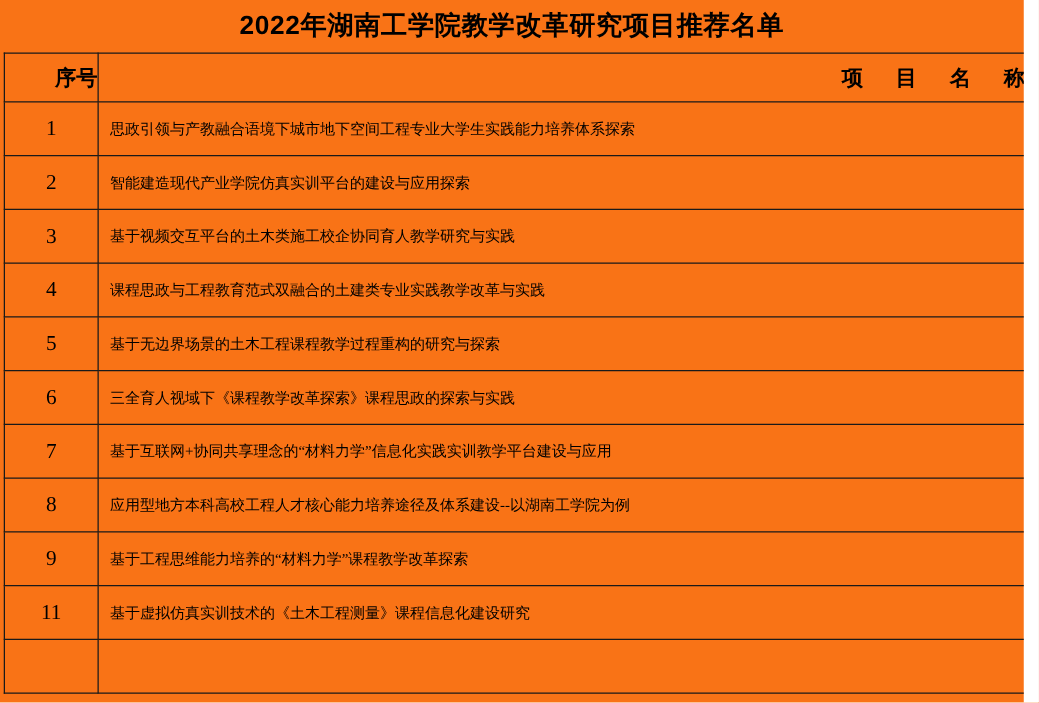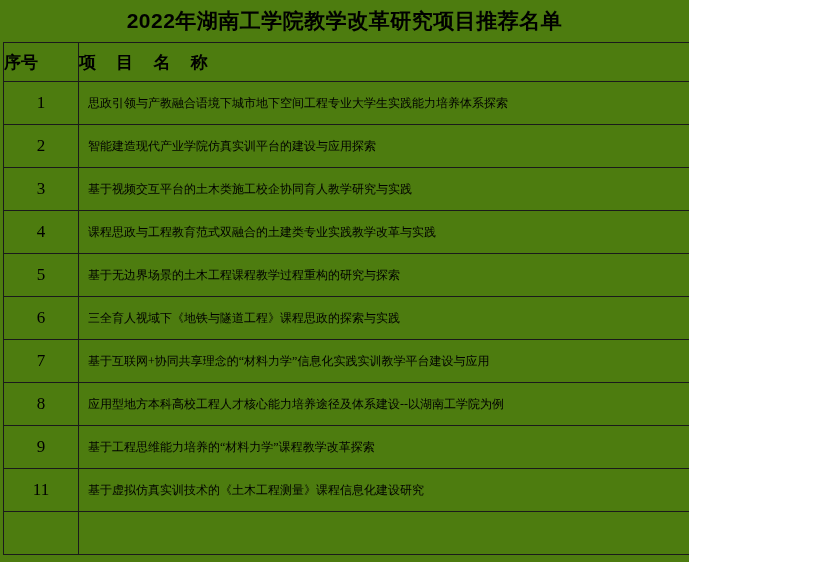--- a/index.html
+++ b/index.html
@@ -5,24 +5,24 @@
   * { margin: 0; padding: 0; box-sizing: border-box; }
   html, body {
     width: 831px;
     height: 562px;
     overflow: hidden;
     background: #ffffff;
     font-family: "Liberation Serif", "DejaVu Serif", serif;
     color: #000000;
   }
   .page {
-    width: 689px;
+    width: 819px;
     height: 562px;
     overflow: hidden;
-    background: #4d7c0f;
+    background: #f97316;
     position: relative;
   }
   .doc-title {
     text-align: center;
     font-family: "Liberation Sans", "DejaVu Sans", sans-serif;
     font-weight: bold;
     font-size: 21px;
     line-height: 26px;
     padding-top: 8px;
     letter-spacing: 0.5px;
@@ -38,22 +38,22 @@
     border: 1px solid #1a1a1a;
     vertical-align: middle;
     overflow: hidden;
   }
   col.c-no   { width: 75px; }
   col.c-name { width: 744px; }
   tr.header-row th {
     height: 39px;
     font-size: 17px;
     font-weight: bold;
-    text-align: left;
-    font-family: Liberation Serif, serif;
+    text-align: right;
+    font-family: Liberation Mono, monospace;
   }
   tr.header-row th.name-h {
     letter-spacing: 2px;
     word-spacing: 12px;
     margin-top: 20px;
   }
   tr.data-row td {
     height: 43px;
   }
   td.no-cell {
@@ -104,21 +104,21 @@
     <tr class="data-row">
       <td class="no-cell">4</td>
       <td class="name-cell">课程思政与工程教育范式双融合的土建类专业实践教学改革与实践</td>
     </tr>
     <tr class="data-row">
       <td class="no-cell">5</td>
       <td class="name-cell">基于无边界场景的土木工程课程教学过程重构的研究与探索</td>
     </tr>
     <tr class="data-row">
       <td class="no-cell">6</td>
-      <td class="name-cell">三全育人视域下《地铁与隧道工程》课程思政的探索与实践</td>
+      <td class="name-cell">三全育人视域下《课程教学改革探索》课程思政的探索与实践</td>
     </tr>
     <tr class="data-row">
       <td class="no-cell">7</td>
       <td class="name-cell">基于互联网+协同共享理念的“材料力学”信息化实践实训教学平台建设与应用</td>
     </tr>
     <tr class="data-row">
       <td class="no-cell">8</td>
       <td class="name-cell">应用型地方本科高校工程人才核心能力培养途径及体系建设--以湖南工学院为例</td>
     </tr>
     <tr class="data-row">

